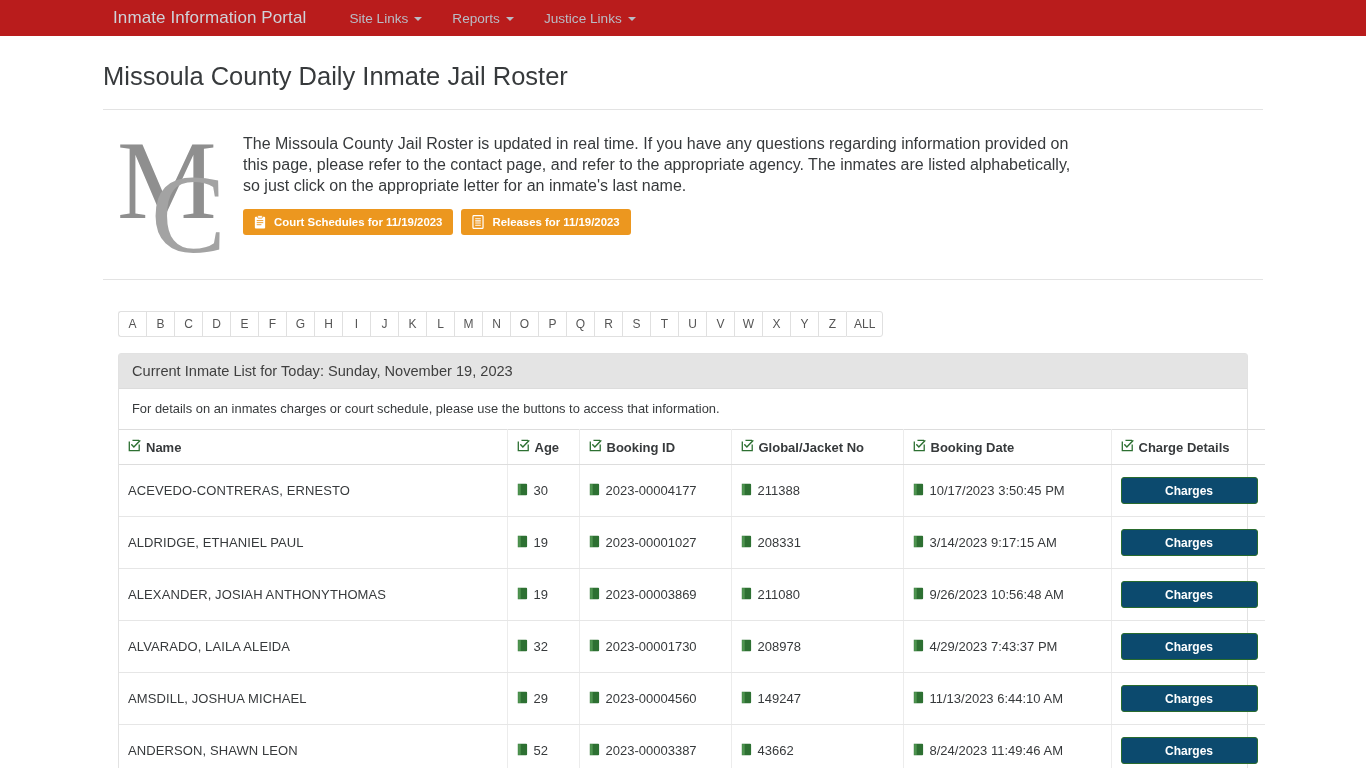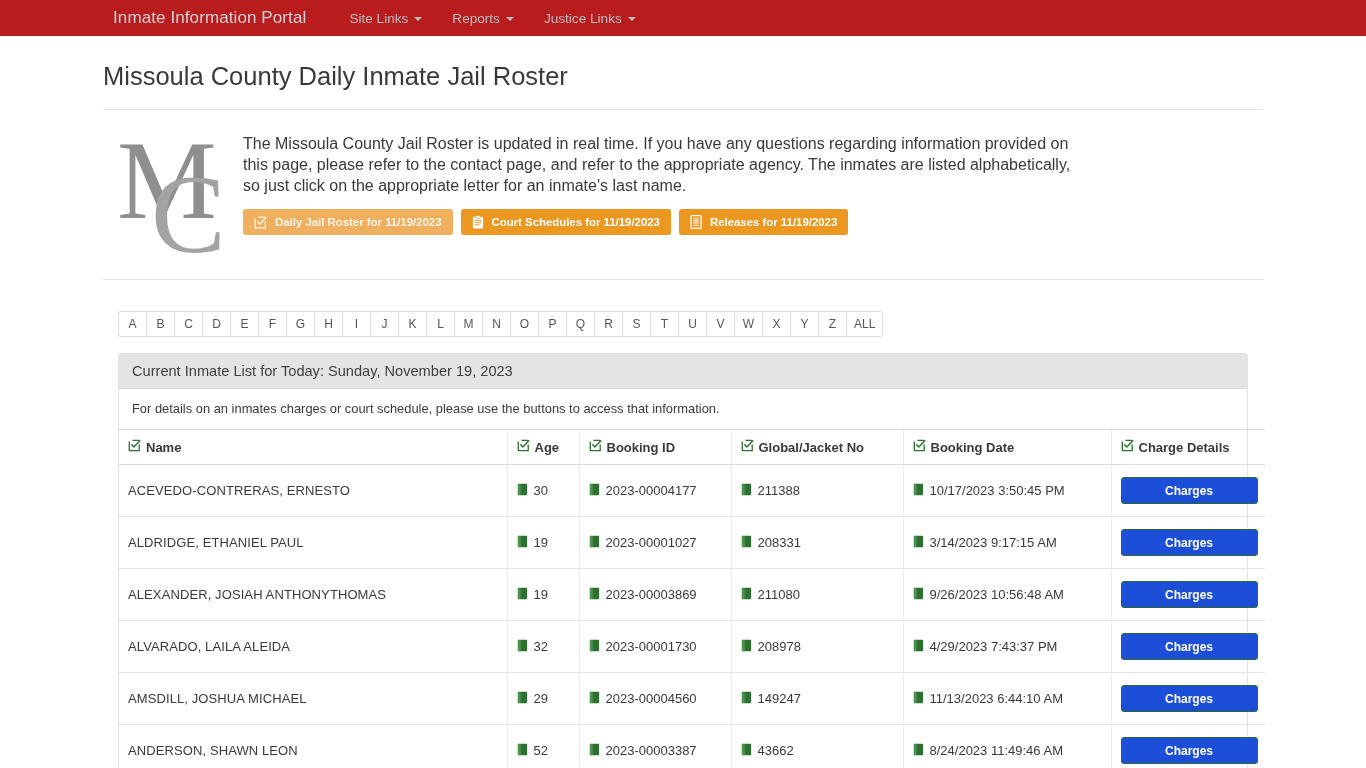--- a/index.html
+++ b/index.html
@@ -203,21 +203,21 @@
   .col-date   { width: 208px; }
   .col-charge { width: 154px; }
 
   .cellwrap { display: flex; align-items: center; gap: 6px; }
   .hdrwrap  { display: flex; align-items: center; gap: 5px; }
 
   .charges-btn {
     display: block;
     width: 137px;
     height: 27px;
-    background: #1d4ed8;
+    background: #0c4a6e;
     border: 1px solid #296b2e;
     border-radius: 3px;
     color: #fff;
     font-size: 12px;
     font-weight: bold;
     line-height: 25px;
     cursor: pointer;
   }
   .name-cell { letter-spacing: .1px; }
 </style>
@@ -250,29 +250,20 @@
     <div class="logo-col">
       <div class="logo-mc">
         <span class="m">M</span>
         <span class="c">C</span>
       </div>
     </div>
     <div class="intro-col">
       <p class="intro-text">The Missoula County Jail Roster is updated in real time. If you have any questions regarding information provided on this page, please refer to the contact page, and refer to the appropriate agency. The inmates are listed alphabetically, so just click on the appropriate letter for an inmate's last name.</p>
       <div class="btn-row">
 
-        <button class="act-btn muted">
-          <span>
-            <svg width="13" height="13" viewBox="0 0 16 16">
-                <path d="M14 1.5h-8.5 M1.5 3v11.5h12.5v-8" stroke="#faf3ea" stroke-width="1.6" fill="none"></path>
-                <path d="M4.5 7.2 L7.2 10 L14.5 2.2" stroke="#faf3ea" stroke-width="1.8" fill="none" stroke-linecap="round"></path>
-              </svg>
-          </span>
-          <span>Daily Jail Roster for 11/19/2023</span>
-        </button>
 
         <button class="act-btn primary">
           <span>
             <svg width="12" height="14" viewBox="0 0 12 15">
                 <rect x="0.5" y="2" width="11" height="12.5" rx="1" fill="#ffffff"></rect>
                 <rect x="3.5" y="0.6" width="5" height="2.8" rx="0.6" fill="#ffffff" stroke="#ec971f" stroke-width="0.8"></rect>
                 <path d="M2.5 6h7 M2.5 8.2h7 M2.5 10.4h5" stroke="#ec971f" stroke-width="1" fill="none"></path>
               </svg>
           </span>
           <span>Court Schedules for 11/19/2023</span>

